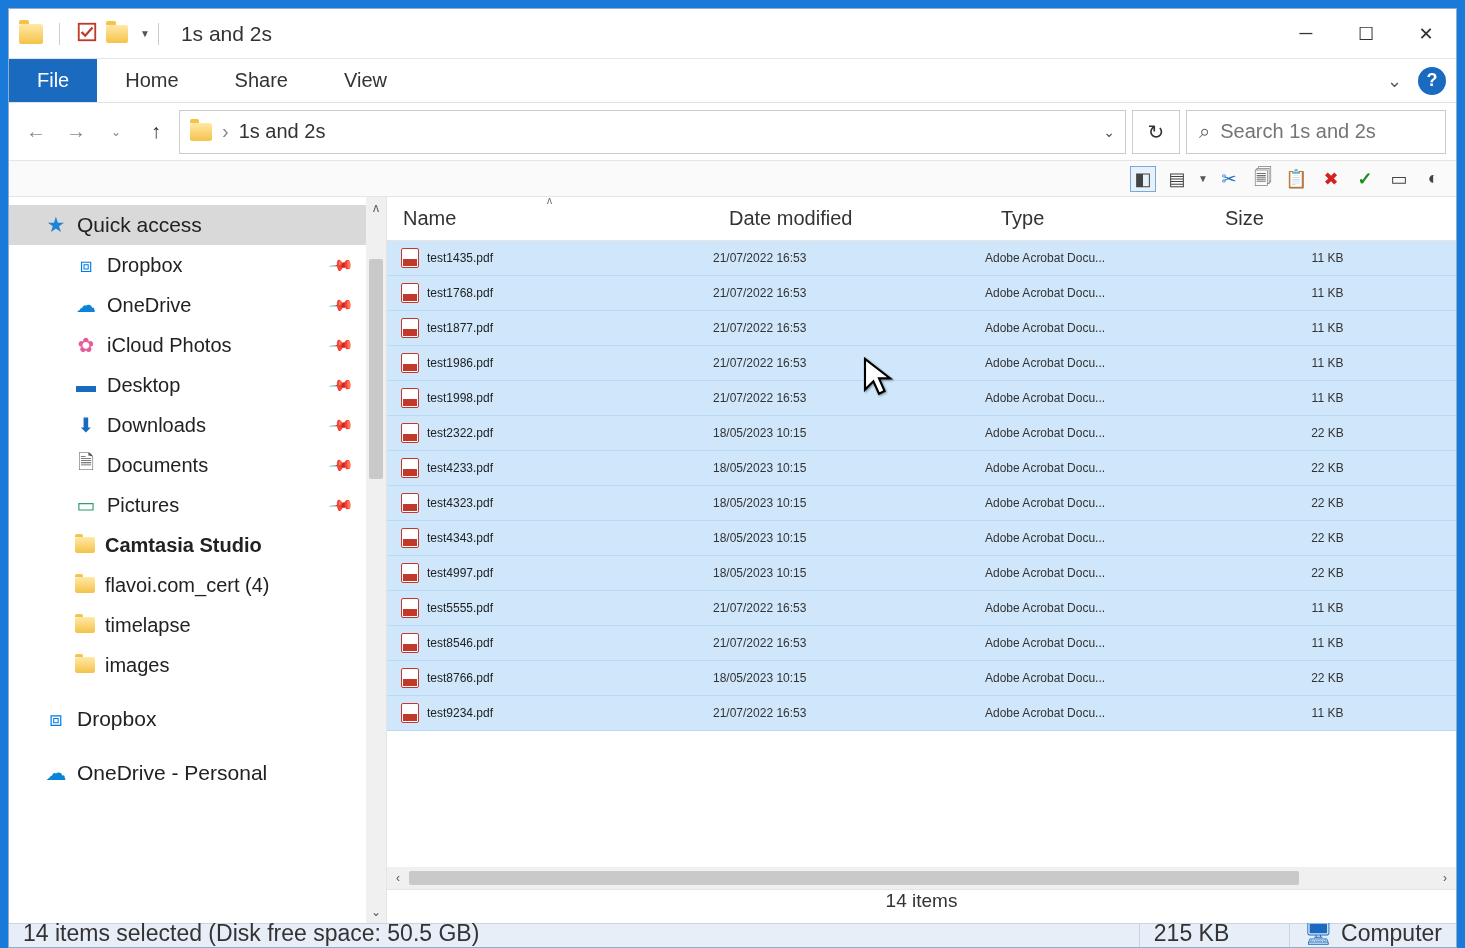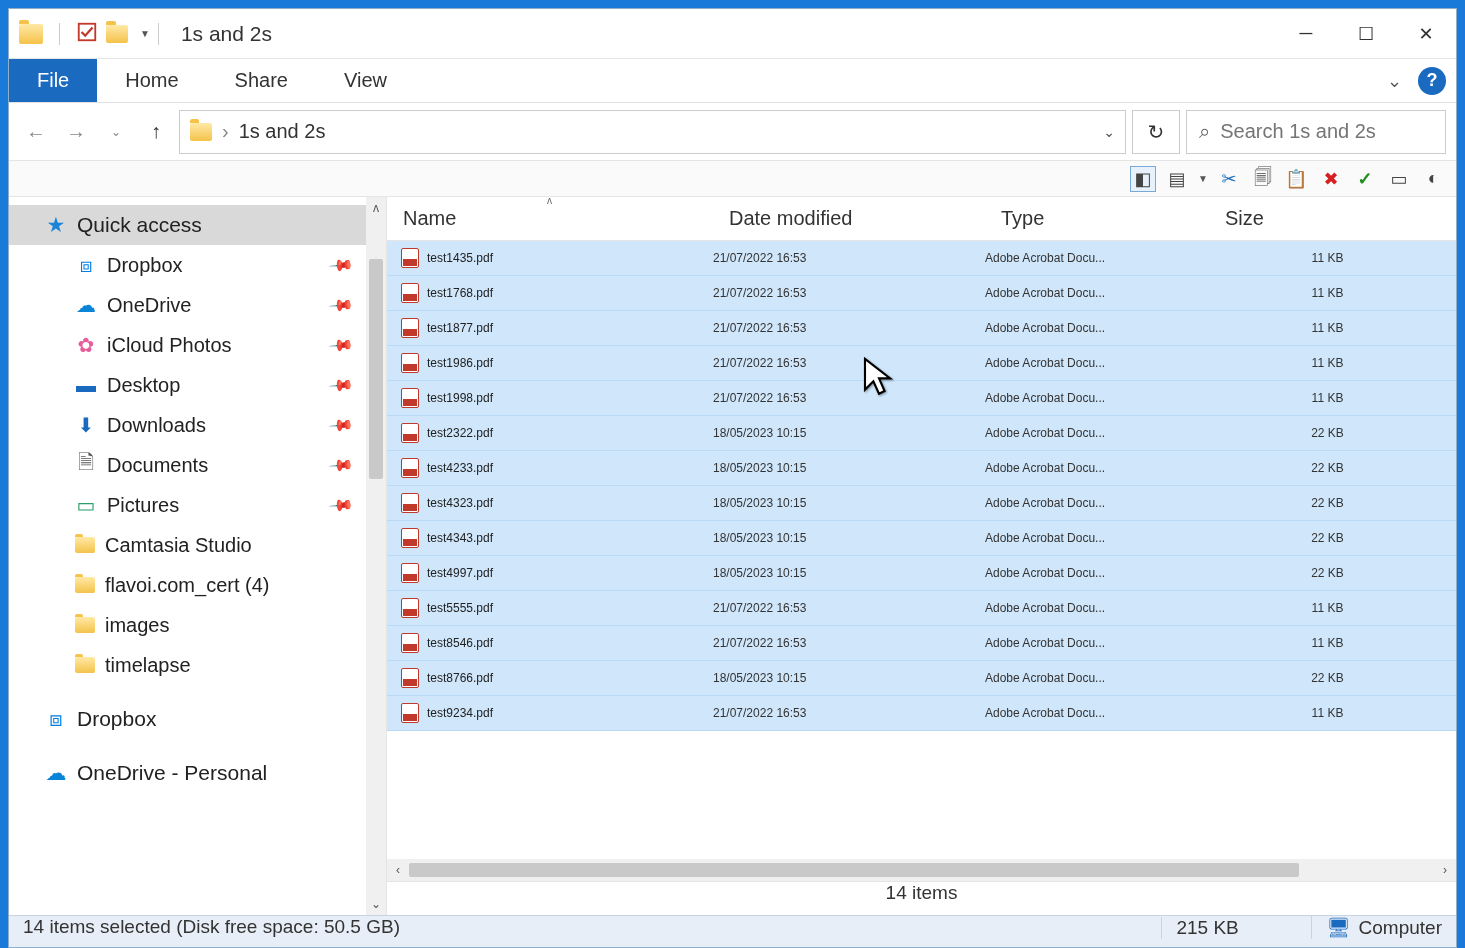--- a/index.html
+++ b/index.html
@@ -78,21 +78,21 @@
 .hscroll{height:22px;background:#f0f0f0;display:flex;align-items:center;}
 .hscroll .harrow{width:22px;height:100%;display:flex;align-items:center;justify-content:center;font-size:12px;color:#555;}
 .hscroll .htrack{flex:1;height:14px;background:#f0f0f0;position:relative;}
 .hscroll .hthumb{height:14px;width:890px;background:#c9c9c9;border-radius:2px;}
 
 .statusbar{height:34px;border-top:1px solid #e5e5e5;background:#fff;display:flex;align-items:center;padding:0 14px;font-size:19px;color:#333;gap:28px;flex-direction:column;}
 .statusbar .viewbtns{margin-left:auto;display:flex;gap:4px;}
 .statusbar .vbtn{width:28px;height:22px;border:1px solid #ccc;display:flex;align-items:center;justify-content:center;font-size:14px;}
 .statusbar .vbtn.active{background:#cfe6fb;border-color:#7aa9d6;}
 
-.bottombar{height:32px;background:#e8eef7;border-top:1px solid #c9d4e2;display:flex;align-items:flex-start;padding:0 14px;font-size:19px;color:#333;}
+.bottombar{height:24px;background:#e8eef7;border-top:1px solid #c9d4e2;display:flex;align-items:flex-end;padding:0 14px;font-size:23px;color:#333;}
 .bottombar .bb-right{margin-left:auto;display:flex;align-items:center;gap:30px;}
 .bottombar .bb-cell{min-width:120px;border-left:1px solid #c9d4e2;padding-left:14px;height:100%;display:flex;align-items:center;}
 
 .cursor{position:absolute;left:475px;top:115px;pointer-events:none;z-index:50;}
 .cursor svg{width:34px;height:42px;filter:drop-shadow(1px 1px 1px rgba(0,0,0,0.4));}
 
 .folder-sm{width:20px;height:16px;background:linear-gradient(#ffe9a6,#f5c24a);border-radius:2px;position:relative;flex-shrink:0;}
 .folder-sm::before{content:"";position:absolute;top:-3px;left:0;width:8px;height:3px;background:#f5c24a;border-radius:2px 2px 0 0;}
 </style>
 </head>
@@ -199,35 +199,35 @@
           <div class="side-item" style="padding-left: 66px;">
             <span class="sicon" style="color:#555">🗎</span>
             <span>Documents</span>
             <span class="pin">📌</span>
           </div>
           <div class="side-item" style="padding-left: 66px;">
             <span class="sicon" style="color:#2e9e6b">▭</span>
             <span>Pictures</span>
             <span class="pin">📌</span>
           </div>
-          <div class="side-item" style="padding-left: 66px;">
+          <div class="side-item" style="padding-left: 66px; font-weight: bold;">
             <span class="folder-sm"></span>
             <span>Camtasia Studio</span>
           </div>
           <div class="side-item" style="padding-left: 66px;">
             <span class="folder-sm"></span>
             <span>flavoi.com_cert (4)</span>
           </div>
           <div class="side-item" style="padding-left: 66px;">
             <span class="folder-sm"></span>
+            <span>timelapse</span>
+          </div>
+          <div class="side-item" style="padding-left: 66px;">
+            <span class="folder-sm"></span>
             <span>images</span>
-          </div>
-          <div class="side-item" style="padding-left: 66px;">
-            <span class="folder-sm"></span>
-            <span>timelapse</span>
           </div>
           <div style="height: 14px;"></div>
           <div class="side-item header">
             <span class="sicon" style="color:#007ee5">⧈</span>
             <span>Dropbox</span>
           </div>
           <div style="height: 14px;"></div>
           <div class="side-item header">
             <span class="sicon" style="color:#0a84d6">☁</span>
             <span>OneDrive - Personal</span>

